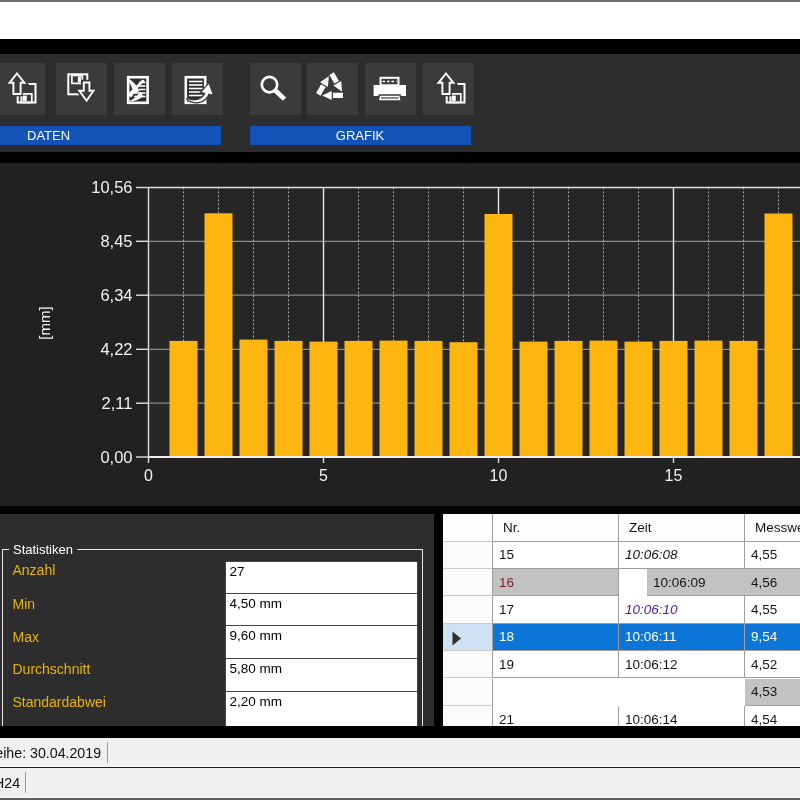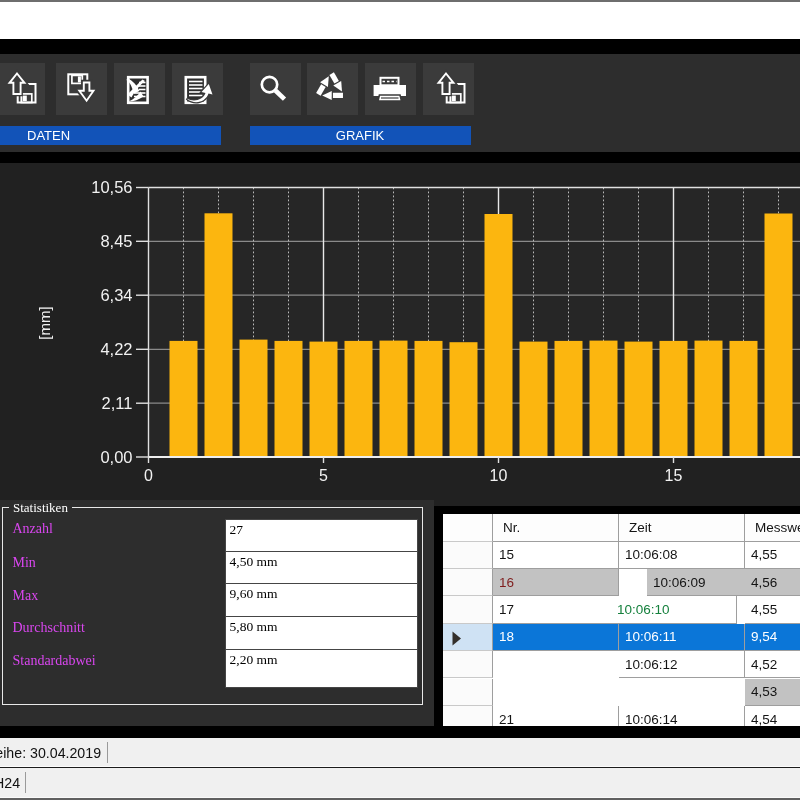--- a/index.html
+++ b/index.html
@@ -11,25 +11,25 @@
 #whitebar { top:2px; left:0; width:800px; height:36.5px; background:#fff; }
 #black1 { top:38.5px; left:0; width:800px; height:15.5px; background:#000; }
 #toolbar { top:54px; left:0; width:800px; height:96px; background:#2d2d2d; }
 .tbtn { position:absolute; top:9px; width:51px; height:51.5px; background:#3b3b3b; }
 .tbtn svg { position:absolute; left:0; top:0; filter:blur(0.3px); }
 .bluebar { position:absolute; top:72px; height:19px; background:#1253b8; color:#fff; font-size:13px; line-height:19px; }
 #chartwrap { top:162.5px; left:0; width:800px; height:343.5px; background:#212121; }
 #black2 { top:151.5px; left:0; width:800px; height:11px; background:#000; }
 #black3 { top:506px; left:0; width:800px; height:8px; background:#000; }
 #black4 { top:726px; left:0; width:800px; height:12px; background:#000; }
-#statspanel { top:500px; left:0; width:434px; height:212px; background:#2d2d2d;font-family:Liberation Serif, serif; }
+#statspanel { top:542px; left:0; width:434px; height:212px; background:#2d2d2d; }
 #tblgap { top:514px; left:434px; width:9px; height:212px; background:#000; }
 #groupbox { position:absolute; left:2px; top:7px; width:421px; height:198px; border:1px solid #e8e8e8; }
 #gbtitle { position:absolute; left:6px; top:-7px; background:#2d2d2d; padding:0 4px; color:#fff; font-size:13px; line-height:14px; }
-.slabel { position:absolute; left:12.5px; color:#d946ef; font-size:14px; height:17px; line-height:17px; }
+.slabel { position:absolute; left:12.5px; color:#eab308; font-size:14px; height:17px; line-height:17px; }
 .sfield { position:absolute; left:225px; width:193px; height:39px; background:#fff; border:1px solid #454545; color:#000; font-size:13.5px; line-height:20px; padding-left:3.5px; }
 #tablewrap { top:514px; left:443px; width:357px; height:213px; background:#fff; overflow:hidden; }
 .trow { position:absolute; left:0; width:450px; }
 .cell { position:absolute; top:0; height:100%; border-right:1px solid #9e9e9e; border-bottom:1px solid #9e9e9e; font-size:13.5px; color:#141414; padding-left:6px; display:flex; align-items:center; }
 .cell.hc { padding-left:10px; }
 .rowhdr { position:absolute; left:0; top:0; width:50px; height:100%; background:#fbfbfb; border-right:1px solid #9e9e9e; border-bottom:1px solid #c9c9c9; }
 #status1 { top:738px; left:0; width:800px; height:28px; background:#f0f0f0; overflow:hidden; }
 #ssep { top:765.8px; left:0; width:800px; height:3.6px; background:#1c1c1c; border-top:1px solid #fcfcfc; border-bottom:1px solid #fcfcfc; }
 #status2 { top:768px; left:0; width:800px; height:29px; background:#f0f0f0; overflow:hidden; }
 #bottomedge { top:797px; left:0; width:800px; height:3px; background:#606060; border-top:1px solid #fafafa; }
@@ -224,47 +224,48 @@
   <div class="abs" id="tablewrap">
 <div class="trow" style="top:0;height:27.5px;">
 <div class="rowhdr" style="background:#fdfdfd;"></div>
 <div class="cell hc" style="left:50px;width:126px;background:#fdfdfd;">Nr.</div>
 <div class="cell hc" style="left:176px;width:126px;background:#fdfdfd;">Zeit</div>
 <div class="cell hc" style="left:302px;width:126px;background:#fdfdfd;">Messwert</div>
 </div>
 <div class="trow" style="top:27.5px;height:27.4px;">
 <div class="rowhdr"></div>
 <div class="cell" style="left:50px;width:126px;background:#ffffff;color:#141414;">15</div>
-<div class="cell" style="left:176px;width:126px;background:#ffffff;color:#141414;">10:06:08</div>
+<div class="cell" style="left:176px;width:126px;background:#ffffff;color:#141414;font-style:italic;">10:06:08</div>
 <div class="cell" style="left:302px;width:126px;background:#ffffff;color:#141414;">4,55</div>
 </div>
 <div class="trow" style="top:54.9px;height:27.4px;">
 <div class="rowhdr"></div>
 <div class="cell" style="left:50px;width:126px;background:#c2c2c2;color:#7f1d1d;">16</div>
 <div class="cell" style="left:176px;width:126px;background:#c2c2c2;color:#141414;margin-left:28px;">10:06:09</div>
 <div class="cell" style="left:302px;width:126px;background:#c2c2c2;color:#141414;">4,56</div>
 </div>
 <div class="trow" style="top:82.3px;height:27.4px;">
 <div class="rowhdr"></div>
 <div class="cell" style="left:50px;width:126px;background:#ffffff;color:#141414;">17</div>
-<div class="cell" style="left:168px;width:126px;background:#ffffff;color:#15803d;">10:06:10</div>
+<div class="cell" style="left:176px;width:126px;background:#ffffff;color:#4c1d95;font-style:italic;">10:06:10</div>
 <div class="cell" style="left:302px;width:126px;background:#ffffff;color:#141414;">4,55</div>
 </div>
 <div class="trow" style="top:109.69999999999999px;height:27.4px;">
 <div class="rowhdr" style="background:#cfe2f4;">
           <svg width="11" height="15" style="position:absolute;left:8px;top:7px;">
             <path d="M1.5 0.5 L10 7.5 L1.5 14.5 Z" fill="#332f2b"></path>
           </svg>
         </div>
 <div class="cell" style="left:50px;width:126px;background:#0b76d8;color:#fff;">18</div>
 <div class="cell" style="left:176px;width:126px;background:#0b76d8;color:#fff;">10:06:11</div>
 <div class="cell" style="left:302px;width:126px;background:#0b76d8;color:#fff;">9,54</div>
 </div>
 <div class="trow" style="top:137.1px;height:27.4px;">
 <div class="rowhdr"></div>
+<div class="cell" style="left:50px;width:126px;background:#ffffff;color:#141414;">19</div>
 <div class="cell" style="left:176px;width:126px;background:#ffffff;color:#141414;">10:06:12</div>
 <div class="cell" style="left:302px;width:126px;background:#ffffff;color:#141414;">4,52</div>
 </div>
 <div class="trow" style="top:164.5px;height:27.4px;">
 <div class="rowhdr"></div>
 <div class="cell" style="left:302px;width:126px;background:#c2c2c2;color:#141414;">4,53</div>
 </div>
 <div class="trow" style="top:191.9px;height:27.4px;">
 <div class="rowhdr"></div>
 <div class="cell" style="left:50px;width:126px;background:#ffffff;color:#141414;">21</div>

